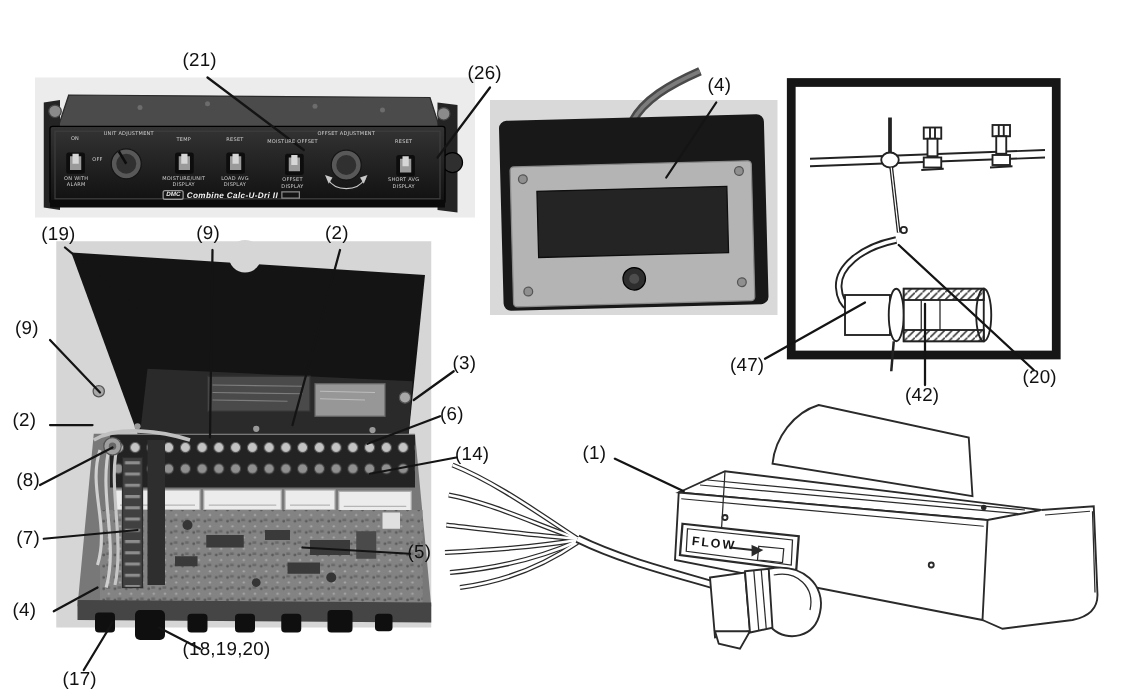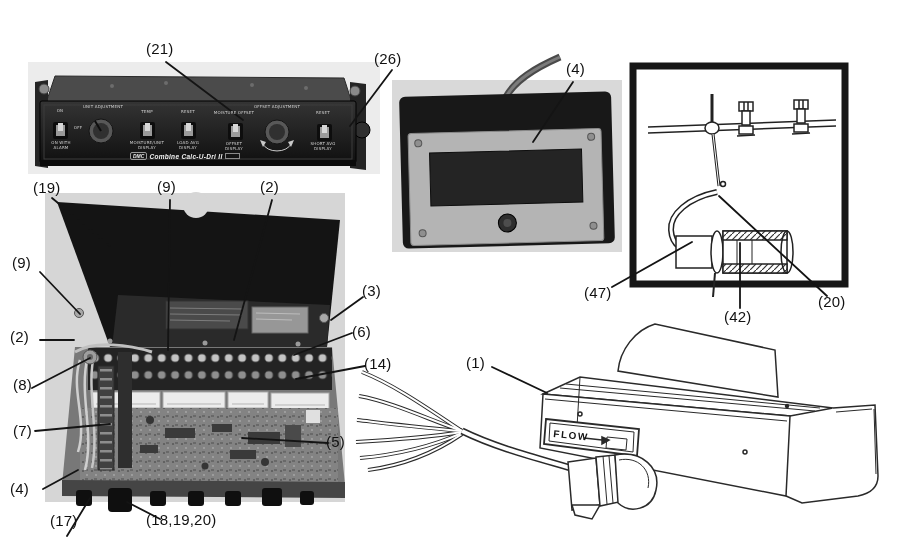--- a/index.html
+++ b/index.html
@@ -323,21 +323,21 @@
   <span class="callout" style="left:724px;top:308px">(42)</span>
   <span class="callout" style="left:10px;top:328px">(2)</span>
   <span class="callout" style="left:352px;top:323px">(6)</span>
   <span class="callout" style="left:364px;top:355px">(14)</span>
   <span class="callout" style="left:466px;top:354px">(1)</span>
   <span class="callout" style="left:13px;top:376px">(8)</span>
   <span class="callout" style="left:13px;top:422px">(7)</span>
   <span class="callout" style="left:326px;top:433px">(5)</span>
   <span class="callout" style="left:10px;top:480px">(4)</span>
   <span class="callout" style="left:146px;top:511px">(18,19,20)</span>
-  <span class="callout" style="left:50px;top:512px">(17)</span>
+  <span class="callout" style="left:50px;top:535px">(17)</span>
 
   <span class="plabel" style="left:60px;top:109px">ON</span>
   <span class="plabel" style="left:78px;top:126px">OFF</span>
   <span class="plabel" style="left:61px;top:141px">ON WITH
 ALARM</span>
   <span class="plabel" style="left:103px;top:105px">UNIT ADJUSTMENT</span>
   <span class="plabel" style="left:147px;top:110px">TEMP</span>
   <span class="plabel" style="left:147px;top:141px">MOISTURE/UNIT
 DISPLAY</span>
   <span class="plabel" style="left:188px;top:110px">RESET</span>

